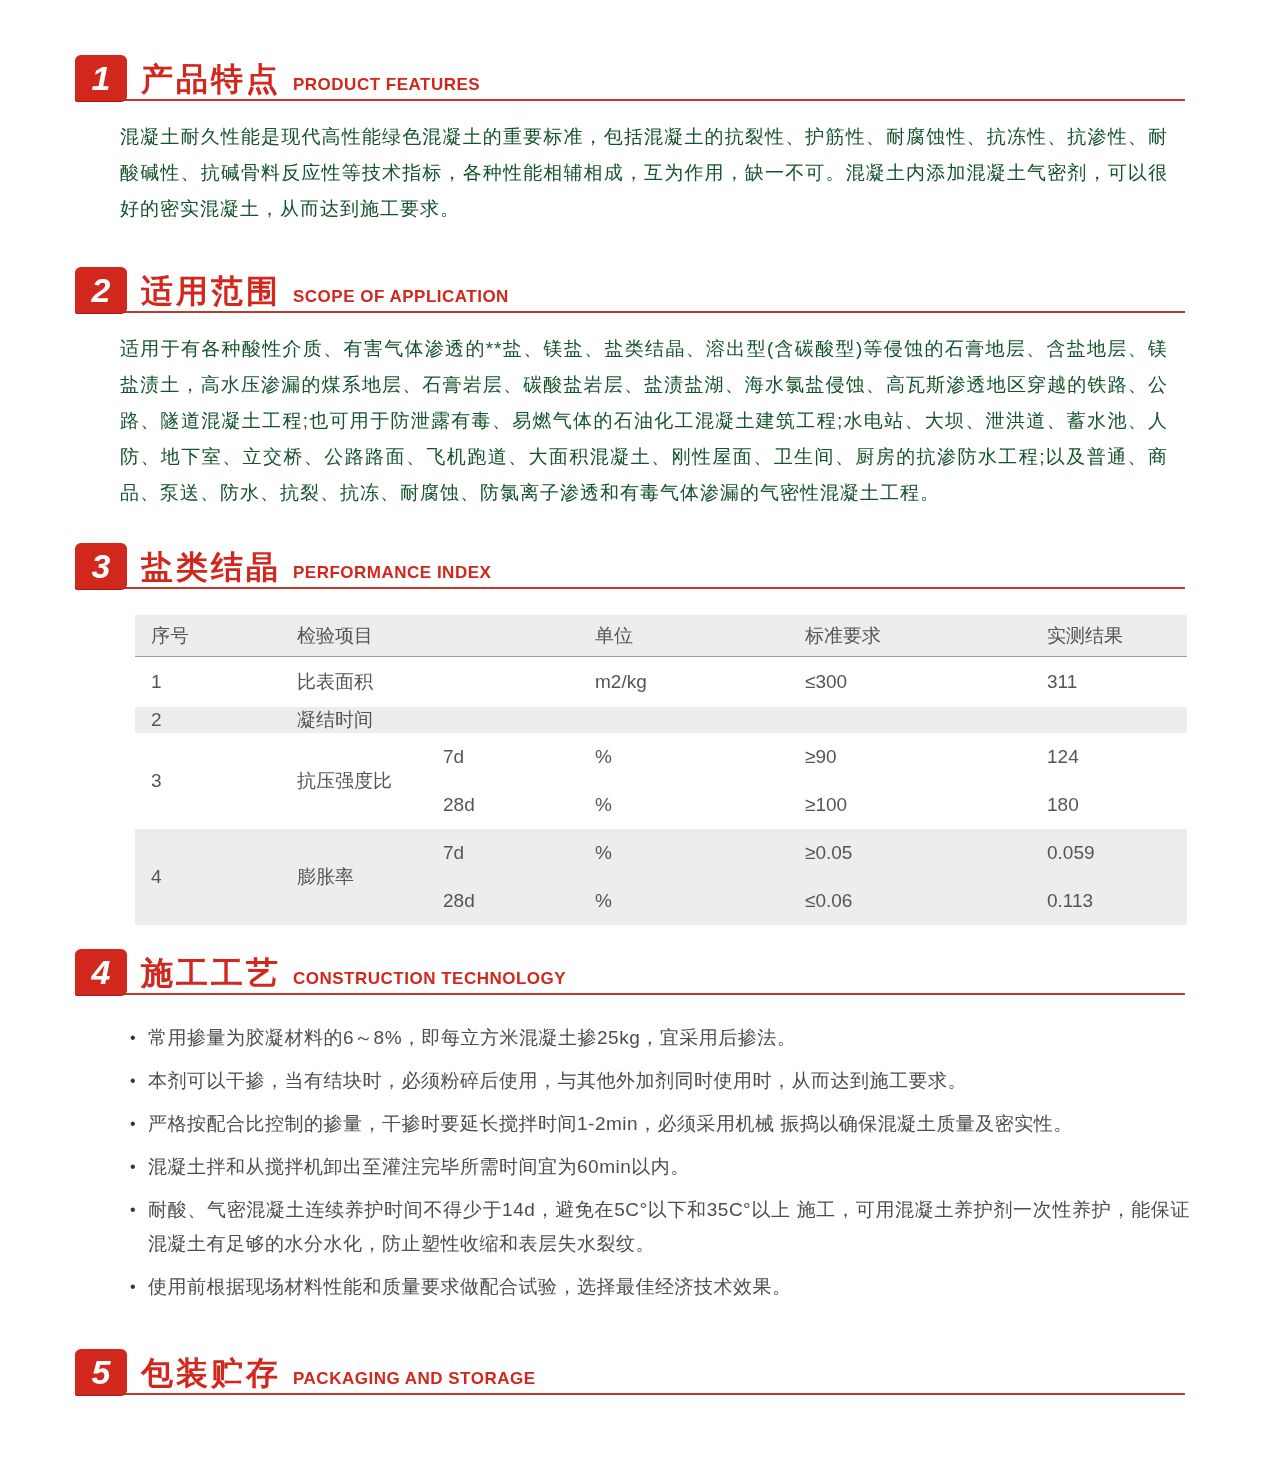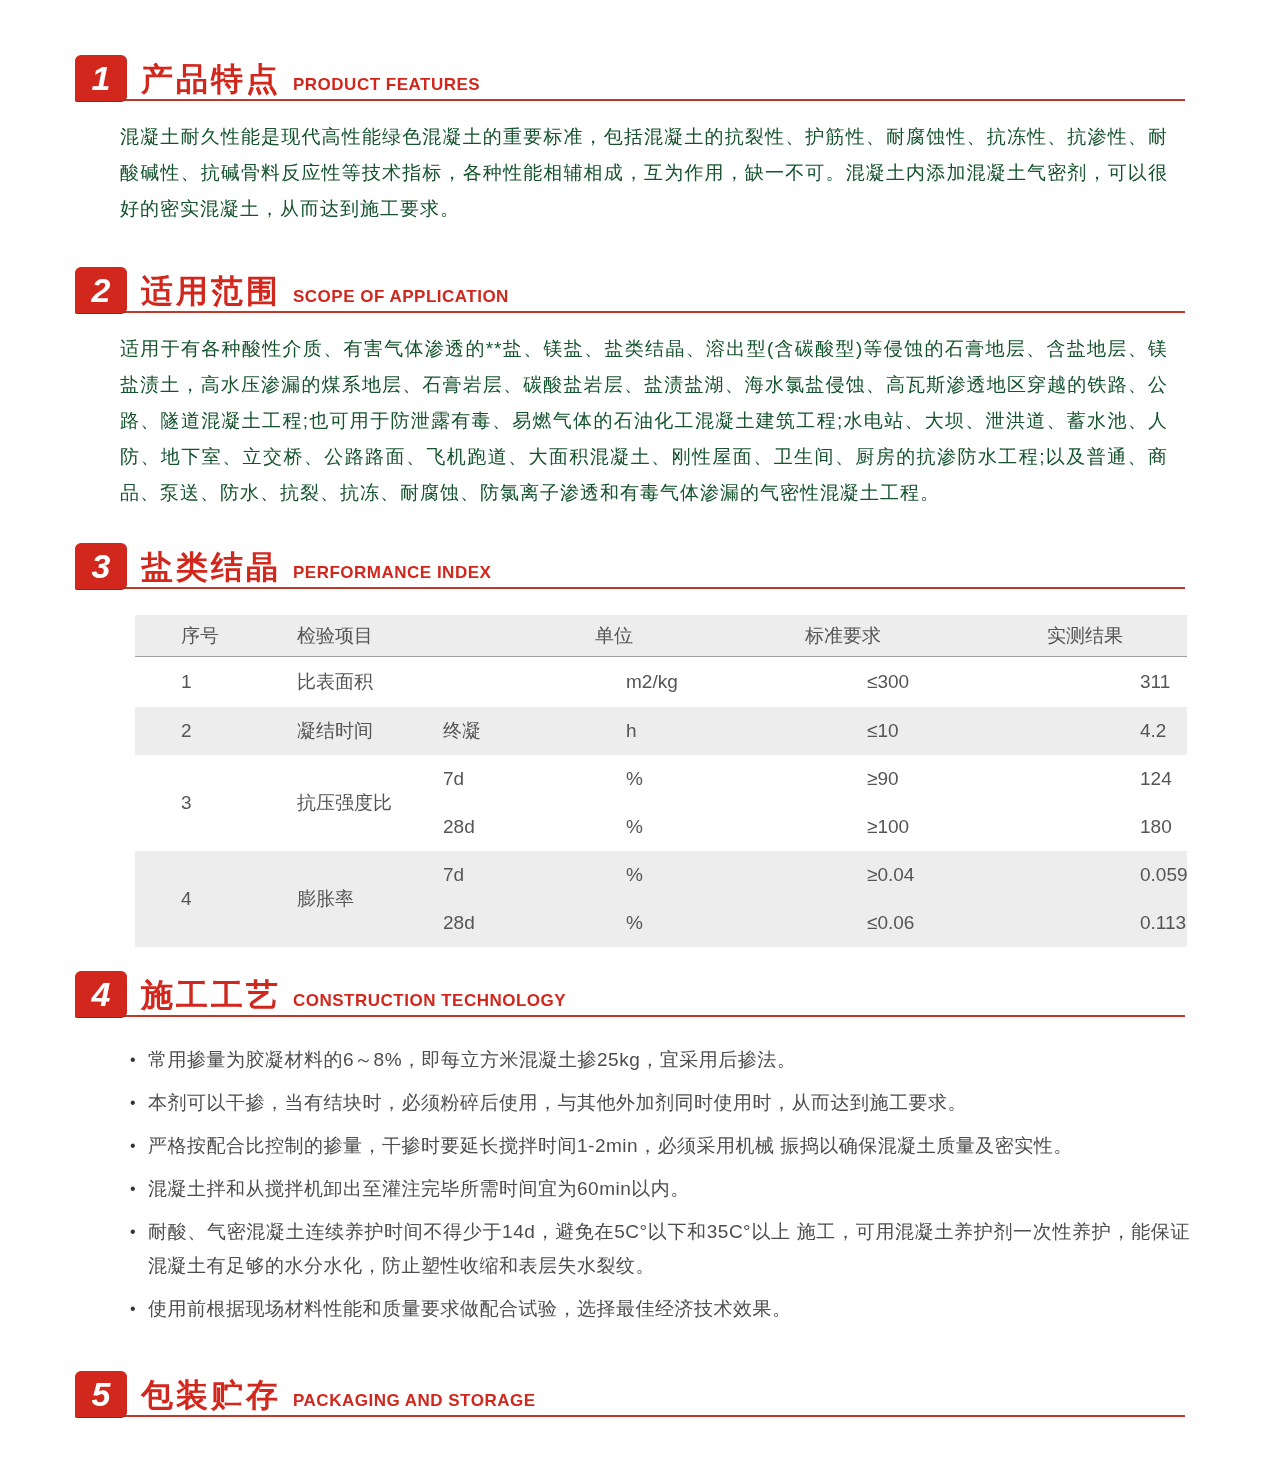--- a/index.html
+++ b/index.html
@@ -48,29 +48,29 @@
     display:grid; grid-template-columns:100px 190px 150px 200px 240px 1fr;
     background:#ededed; height:42px; align-items:center;
     border-bottom:1px solid #9e9e9e;
   }
   .t-rowm{
     display:grid; grid-template-columns:100px 190px 1fr;
     align-items:center;
   }
   .gray{ background:#ededed; }
   .white{ background:#ffffff; }
-  .c1{ padding-left:46px; }
+  .c1{ padding-left:16px; }
   .c2{ padding-left:62px; }
   .c3{ padding-left:18px; }
   .c4{ padding-left:20px; }
   .c5{ padding-left:30px; }
   .c6{ padding-left:32px; }
   .sub{
     display:grid; grid-template-columns:150px 200px 240px 1fr;
-    align-items:center; height:48px;gap:31px;
+    align-items:center; height:48px;
   }
   .sub.tall{ height:50px; }
 
   
   .bullets{ margin:26px 0 0 55px; width:1060px; }
   .b-item{
     display:flex; font-size:19px; line-height:34px; letter-spacing:0.5px;
     color:#4d4d4d; margin-bottom:9px;
   }
   .dot{ width:18px; flex:0 0 18px; color:#333; font-size:16px; line-height:34px; }
@@ -126,26 +126,20 @@
           <div class="c5">≤300</div>
           <div class="c6">311</div>
         </div>
       </div>
     </div>
 
     <div class="t-rowm gray">
       <div class="c1">2</div>
       <div class="c2">凝结时间</div>
       <div>
-        <div class="sub">
-          <div class="c3">终凝</div>
-          <div class="c4">h</div>
-          <div class="c5">≤10</div>
-          <div class="c6">4.2</div>
-        </div>
       </div>
     </div>
 
     <div class="t-rowm white">
       <div class="c1">3</div>
       <div class="c2">抗压强度比</div>
       <div>
         <div class="sub">
           <div class="c3">7d</div>
           <div class="c4">%</div>
@@ -161,21 +155,21 @@
       </div>
     </div>
 
     <div class="t-rowm gray">
       <div class="c1">4</div>
       <div class="c2">膨胀率</div>
       <div>
         <div class="sub">
           <div class="c3">7d</div>
           <div class="c4">%</div>
-          <div class="c5">≥0.04</div>
+          <div class="c5">≥0.05</div>
           <div class="c6">0.059</div>
         </div>
         <div class="sub">
           <div class="c3">28d</div>
           <div class="c4">%</div>
           <div class="c5">≤0.06</div>
           <div class="c6">0.113</div>
         </div>
       </div>
     </div>

